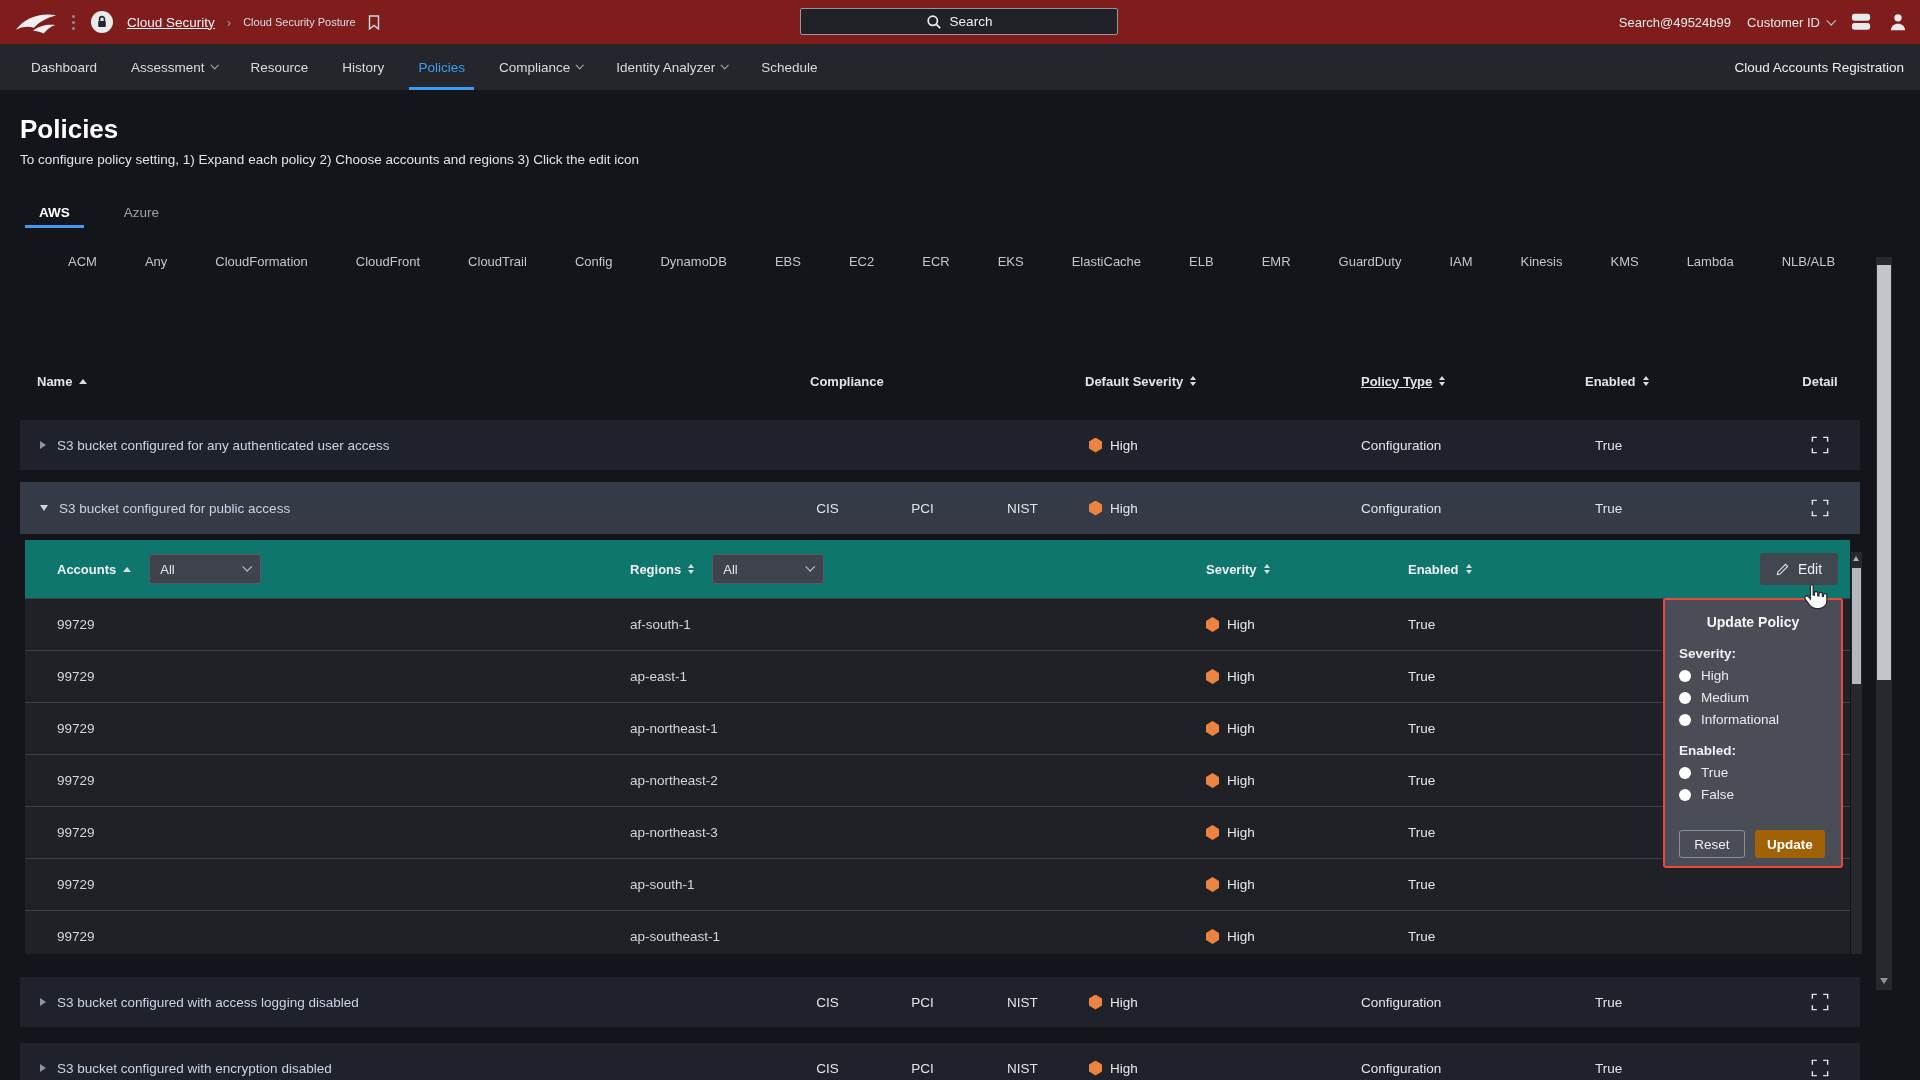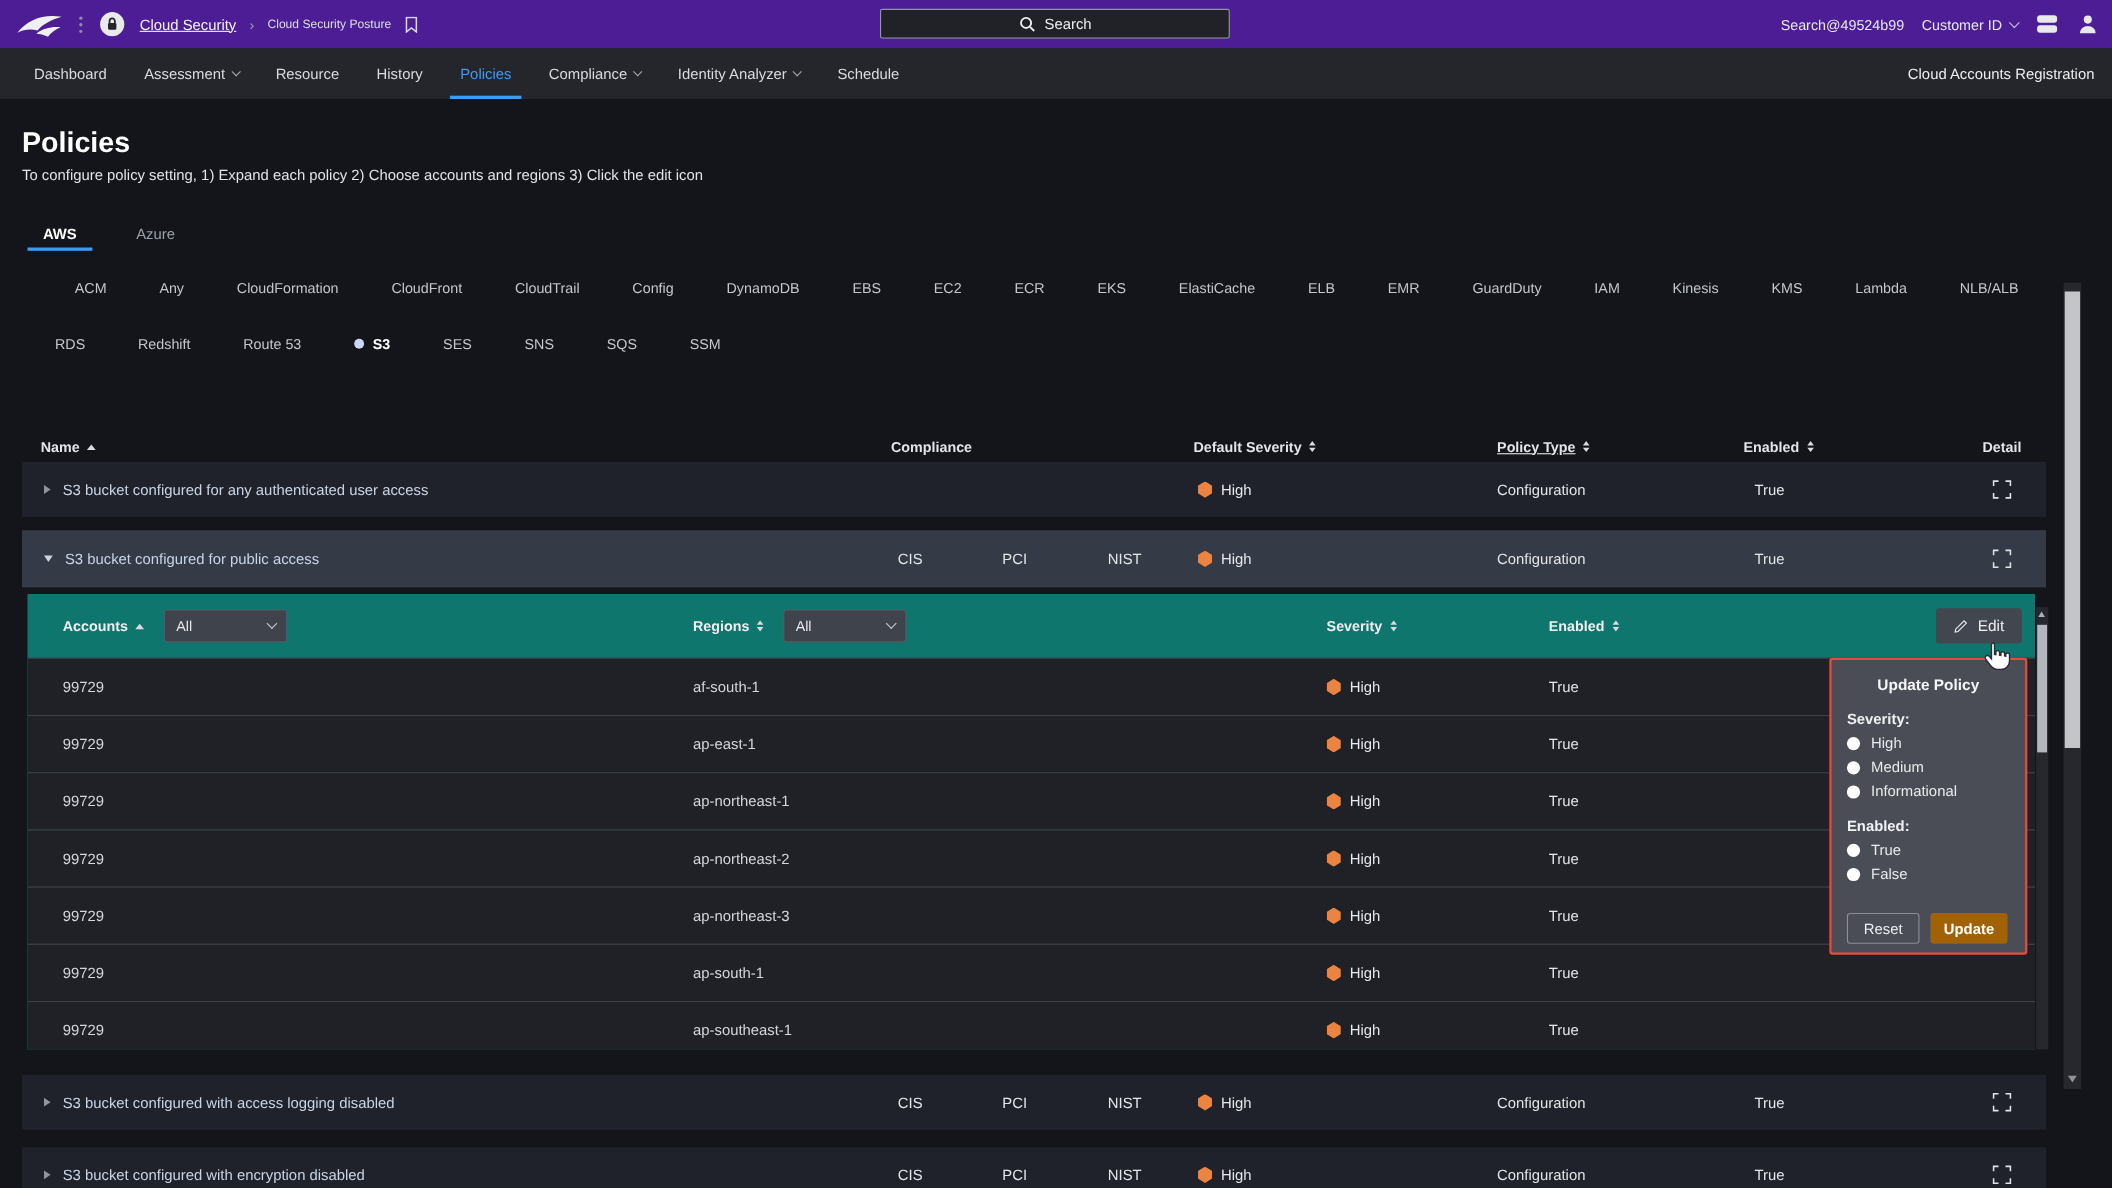--- a/index.html
+++ b/index.html
@@ -1,20 +1,20 @@
 <!DOCTYPE html>
 <html><head>
 <meta charset="utf-8">
 <style>
   * { margin:0; padding:0; box-sizing:border-box; }
   html,body { width:1920px; height:1080px; overflow:hidden; background:#14151a;
     font-family:"Liberation Sans", sans-serif; color:#e4e6ea; }
 
   
-  .topbar { position:absolute; left:0; top:0; width:1920px; height:44px; background:#4c1d95;
+  .topbar { position:absolute; left:0; top:0; width:1920px; height:44px; background:#7f1d1d;
     display:flex; align-items:center; }
   .tb-left { display:flex; align-items:center; gap:12px; padding-left:12px; }
   .vdots { display:flex; flex-direction:column; gap:3px; padding:0 2px; cursor:pointer; }
   .vdots i { width:3px; height:3px; border-radius:50%; background:#8d9097; }
   .crumb-root { color:#f2f3f5; font-size:13.5px; text-decoration:underline; cursor:pointer; }
   .crumb-sep { color:#9aa0a8; font-size:13px; }
   .crumb-page { color:#dcdee2; font-size:11px; }
   .searchbox { position:absolute; left:800px; top:8px; width:318px; height:27px;
     border:1px solid #94979c; border-radius:2px; background:#212228;
     display:flex; align-items:center; justify-content:center; gap:8px; cursor:text; }
@@ -49,21 +49,21 @@
   
   .chips { position:absolute; left:50px; display:flex; gap:48px; font-size:13px; color:#c2c6ce; }
   .chips.r1 { top:164px;margin-left:18px; }
   .chips.r2 { top:215px; }
   .chip { cursor:pointer; white-space:nowrap; display:flex; align-items:center; gap:8px; }
   .chip.selected { color:#ffffff; font-weight:bold; }
   .chip .dot { width:9px; height:9px; border-radius:50%; background:#ccd6f5; }
 
   
   .tgrid { display:grid; grid-template-columns:1fr 95px 95px 105px 272px 228px 205px 80px; align-items:center; }
-  .thead { position:absolute; left:20px; top:278px; width:1840px; height:26px; font-size:13px; font-weight:bold; color:#e2e4e8;margin-top:25px; }
+  .thead { position:absolute; left:20px; top:278px; width:1840px; height:26px; font-size:13px; font-weight:bold; color:#e2e4e8; }
   .th-name { padding-left:17px; display:flex; align-items:center; }
   .th-comp { grid-column:span 3; padding-left:30px; }
   .th-sev  { padding-left:10px; display:flex; align-items:center; }
   .th-type { padding-left:14px; display:flex; align-items:center;text-decoration:underline; }
   .th-en   { padding-left:10px; display:flex; align-items:center; }
   .th-det  { text-align:center; }
 
   .s-asc { width:0; height:0; border-left:4px solid transparent; border-right:4px solid transparent;
     border-bottom:5px solid #d9dce1; display:inline-block; margin-left:7px; }
   .s-both { display:inline-flex; flex-direction:column; gap:2px; margin-left:7px; }
@@ -244,33 +244,20 @@
     <span class="chip">ELB</span>
     <span class="chip">EMR</span>
     <span class="chip">GuardDuty</span>
     <span class="chip">IAM</span>
     <span class="chip">Kinesis</span>
     <span class="chip">KMS</span>
     <span class="chip">Lambda</span>
     <span class="chip">NLB/ALB</span>
   </div>
 
-  <div class="chips r2">
-    <span class="chip">RDS</span>
-    <span class="chip">Redshift</span>
-    <span class="chip">Route 53</span>
-    <span class="chip selected">
-      <i class="dot"></i>
-      <span>S3</span>
-    </span>
-    <span class="chip">SES</span>
-    <span class="chip">SNS</span>
-    <span class="chip">SQS</span>
-    <span class="chip">SSM</span>
-  </div>
 
   <div class="thead tgrid">
     <div class="th-name">
       <span>Name</span>
         <i class="s-asc"></i>
     </div>
     <div class="th-comp">Compliance</div>
     <div class="th-sev">
       <span>Default Severity</span>
         <span class="s-both">

